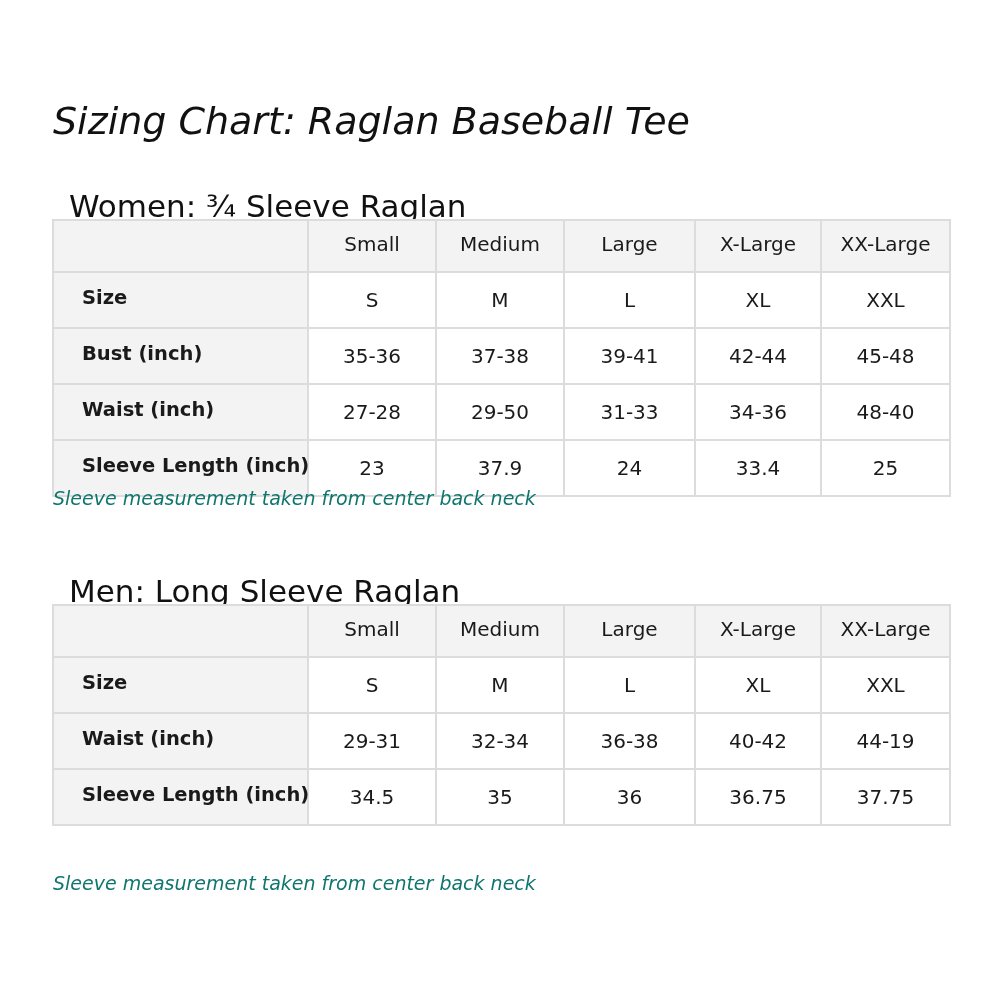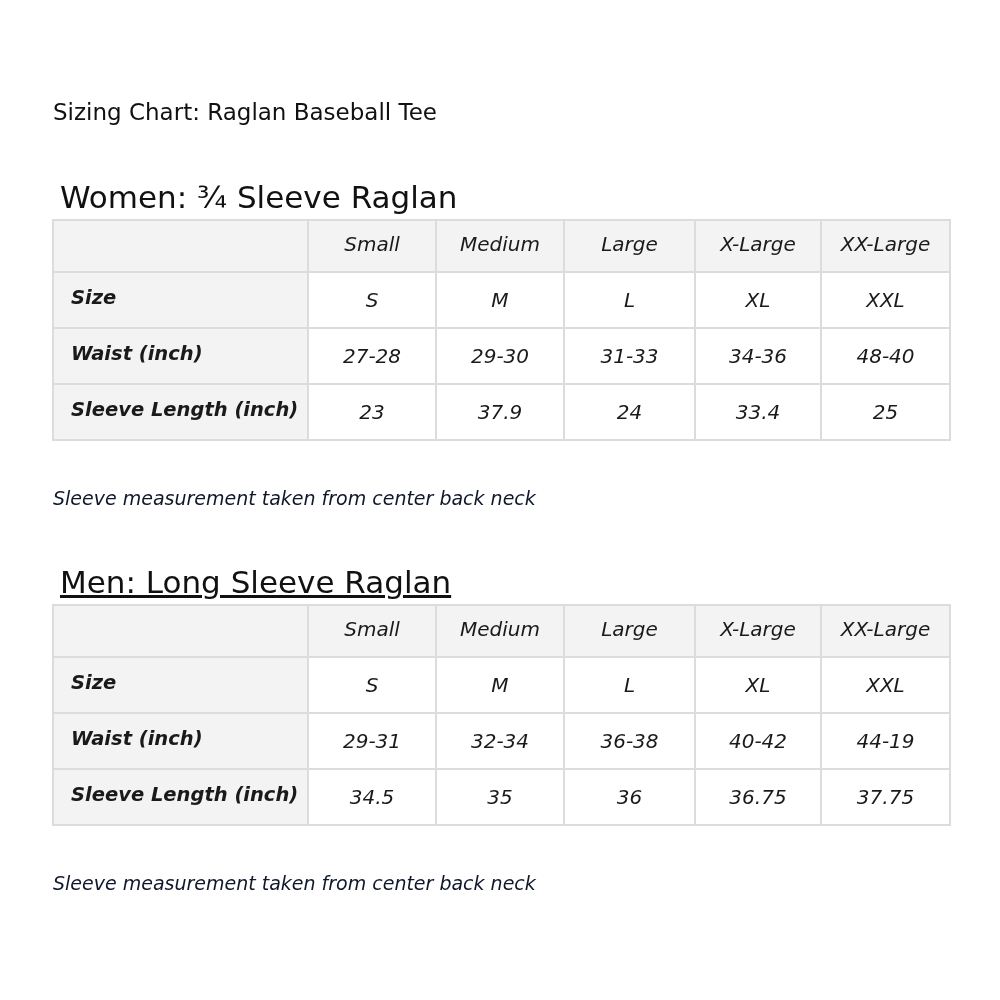--- a/index.html
+++ b/index.html
@@ -12,44 +12,44 @@
       height: 1000px;
       position: relative;
       overflow: hidden;
       font-family: "DejaVu Sans", "Liberation Sans", sans-serif;
       color: #111111;
     }
     .page-title {
       position: absolute;
       left: 53px;
       top: 99px;
-      font-size: 23px;
+      font-size: 38px;
       font-weight: normal;
       letter-spacing: 0px;
       white-space: nowrap;
       margin: 0;
+      font-style: italic;
     }
     .section-title {
       position: absolute;
       left: 55px;
       font-size: 31px;
       font-weight: normal;
       white-space: nowrap;
-      margin: 5px;
+      margin: 14px;
     }
     .section-title.women { top: 174px; }
     .section-title.men { top: 559px; text-decoration: underline; }
 
     table.size-table {
       position: absolute;
       left: 52px;
       width: 897px;
       border-collapse: collapse;
       table-layout: fixed;
-      font-style: italic;
     }
     table.size-table.women { top: 219px; }
     table.size-table.men { top: 604px; }
 
     table.size-table td, table.size-table th {
       border: 2px solid #dcdcdc;
       height: 48px;
       padding: 0;
       font-size: 20px;
       text-align: center;
@@ -61,39 +61,39 @@
     }
     table.size-table tr.header-row th {
       background: #f3f3f3;
       height: 46px;
       padding-bottom: 4px;
     }
     table.size-table td.row-label,
     table.size-table th.corner {
       background: #f3f3f3;
       text-align: left;
-      padding-left: 17px;
+      padding-left: 28px;
       font-weight: bold;
       font-size: 19.5px;
     }
     table.size-table td.row-label { padding-bottom: 6px; }
     col.c-label { width: 255px; }
     col.c-s { width: 128px; }
     col.c-m { width: 128px; }
     col.c-l { width: 131px; }
     col.c-xl { width: 126px; }
     col.c-xxl { width: 129px; }
 
     .note {
       position: absolute;
       left: 53px;
       font-size: 19px;
       font-style: italic;
       white-space: nowrap;
-      color: #0f172a;
+      color: #0f766e;
       margin: 0;
     }
     .note.women { top: 487px; }
     .note.men { top: 872px; }
   </style>
 </head>
 <body>
 
 <h1 class="page-title">Sizing Chart: Raglan Baseball Tee</h1>
 
@@ -118,23 +118,31 @@
   </tr>
   <tr>
     <td class="row-label">Size</td>
     <td>S</td>
     <td>M</td>
     <td>L</td>
     <td>XL</td>
     <td>XXL</td>
   </tr>
   <tr>
+    <td class="row-label">Bust (inch)</td>
+    <td>35-36</td>
+    <td>37-38</td>
+    <td>39-41</td>
+    <td>42-44</td>
+    <td>45-48</td>
+  </tr>
+  <tr>
     <td class="row-label">Waist (inch)</td>
     <td>27-28</td>
-    <td>29-30</td>
+    <td>29-50</td>
     <td>31-33</td>
     <td>34-36</td>
     <td>48-40</td>
   </tr>
   <tr>
     <td class="row-label">Sleeve Length (inch)</td>
     <td>23</td>
     <td>37.9</td>
     <td>24</td>
     <td>33.4</td>

